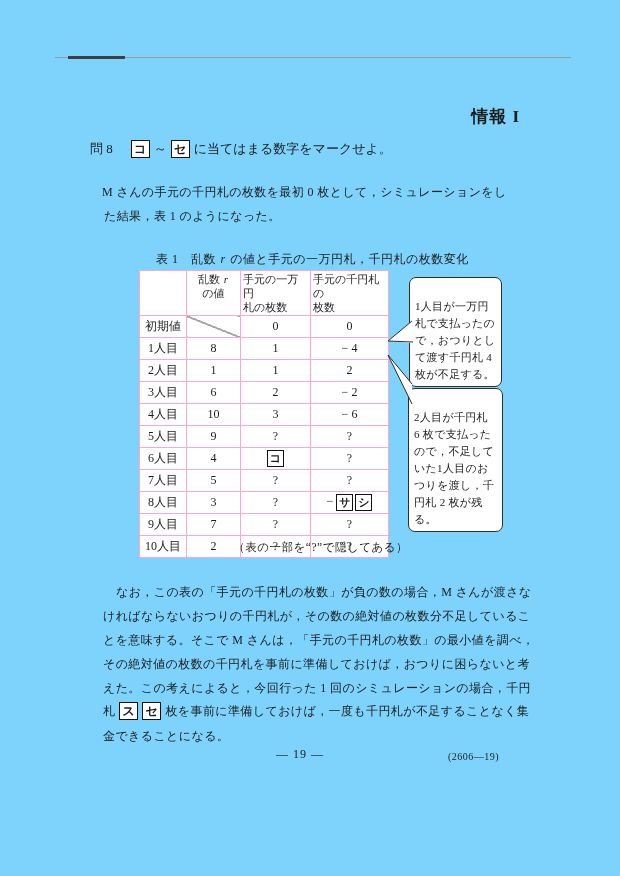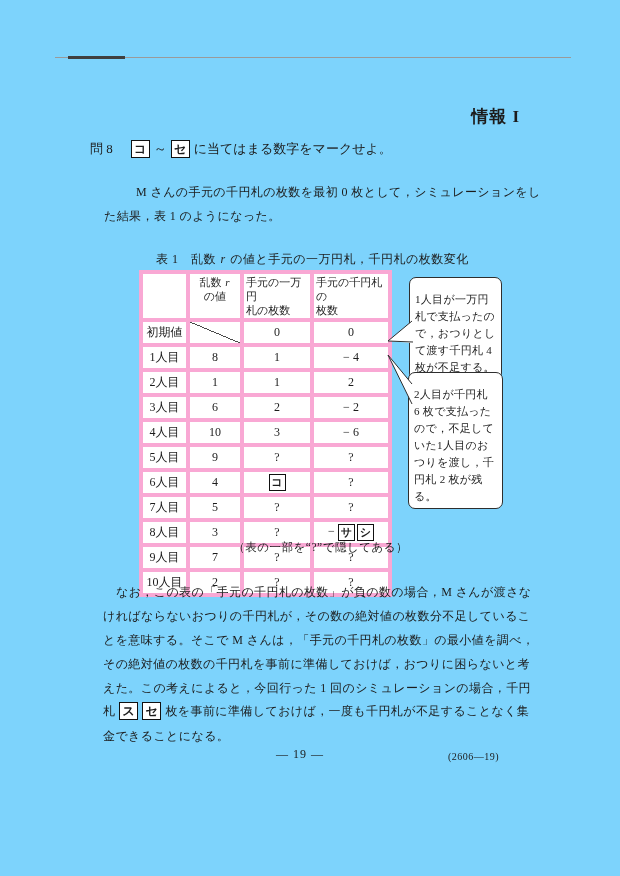--- a/index.html
+++ b/index.html
@@ -20,40 +20,40 @@
     font-family:"Liberation Sans","DejaVu Sans",sans-serif;background:#fff;
   }
   .body-line{font-size:12px;letter-spacing:0.4px;}
   .tbl-title{left:156px;top:251px;font-size:12px;letter-spacing:0.5px;}
   .var-i{font-style:italic;font-family:"Liberation Serif","DejaVu Serif",serif;padding:0 1px;}
   table.sim{
     position:absolute;left:139px;top:270px;border-collapse:collapse;table-layout:fixed;
     font-size:12px;background:#fff;
   }
   table.sim{border:1.5px solid #2e2e2e;}
-  table.sim td,table.sim th{border:4px solid #f9a8d4;padding:0;overflow:hidden;}
+  table.sim td,table.sim th{border:1px solid #f9a8d4;padding:0;overflow:hidden;}
   table.sim th{font-weight:normal;vertical-align:top;text-align:left;font-size:11px;line-height:14px;padding:1px 2px;}
   table.sim th.c{text-align:center;}
   table.sim td{height:21px;text-align:center;}
   col.c1{width:47px;}col.c2{width:54px;}col.c3{width:70px;}col.c4{width:78px;}
   tr.hdr{height:31px;}
   td.diag{background:linear-gradient(to top right,transparent 48.8%,#4a4a4a 48.8%,#4a4a4a 51.2%,transparent 51.2%);}
   .tbox{
     display:inline-block;border:1.5px solid #111;width:15px;height:15px;line-height:15px;
     text-align:center;font-size:11px;font-weight:bold;vertical-align:middle;
     font-family:"Liberation Sans","DejaVu Sans",sans-serif;background:#fff;
   }
   .tbox + .tbox{margin-left:2px;}
   .footnote{left:150px;top:540px;width:258px;text-align:right;font-size:11.5px;letter-spacing:0.5px;}
   .callout{
     position:absolute;border:1.2px solid #2e2e2e;border-radius:7px;background:#fff;
-    font-size:11px;line-height:17px;padding:13px 4px 3px 5px;letter-spacing:0.3px;z-index:4;
+    font-size:11px;line-height:17px;padding:20px 4px 3px 5px;letter-spacing:0.3px;z-index:4;
   }
   .callout1{left:409px;top:277px;width:82px;}
-  .callout2{left:408px;top:372px;width:84px;}
+  .callout2{left:408px;top:388px;width:84px;}
   .tails{position:absolute;left:0;top:0;z-index:5;pointer-events:none;}
   .footer-page{left:255px;top:747px;width:90px;text-align:center;font-size:12px;letter-spacing:1px;}
   .footer-code{left:448px;top:751px;font-size:10px;letter-spacing:0.5px;}
 </style>
 </head>
 <body>
 
 <div class="page">
 
   <div class="toprule"></div>
@@ -62,21 +62,21 @@
   <div class="abs doc-title">情報 I</div>
 
   <div class="abs qline">
     <span class="qlabel">問 8</span>
     <span class="qbox">コ</span>
     <span>～</span>
     <span class="qbox">セ</span>
     <span>に当てはまる数字をマークせよ。</span>
   </div>
 
-  <div class="abs body-line" style="left:136px;top:184px;text-align:right;">M さんの手元の千円札の枚数を最初 0 枚として，シミュレーションをし</div>
+  <div class="abs body-line" style="left:102px;top:184px;text-align:right;">M さんの手元の千円札の枚数を最初 0 枚として，シミュレーションをし</div>
   <div class="abs body-line" style="left:104px;top:208px;">た結果，表 1 のようになった。</div>
 
   <div class="abs tbl-title">
     <span>表 1　乱数 </span><span class="var-i">r</span><span> の値と手元の一万円札，千円札の枚数変化</span>
   </div>
 
   <table class="sim">
     <colgroup>
         <col class="c1">
         <col class="c2">

